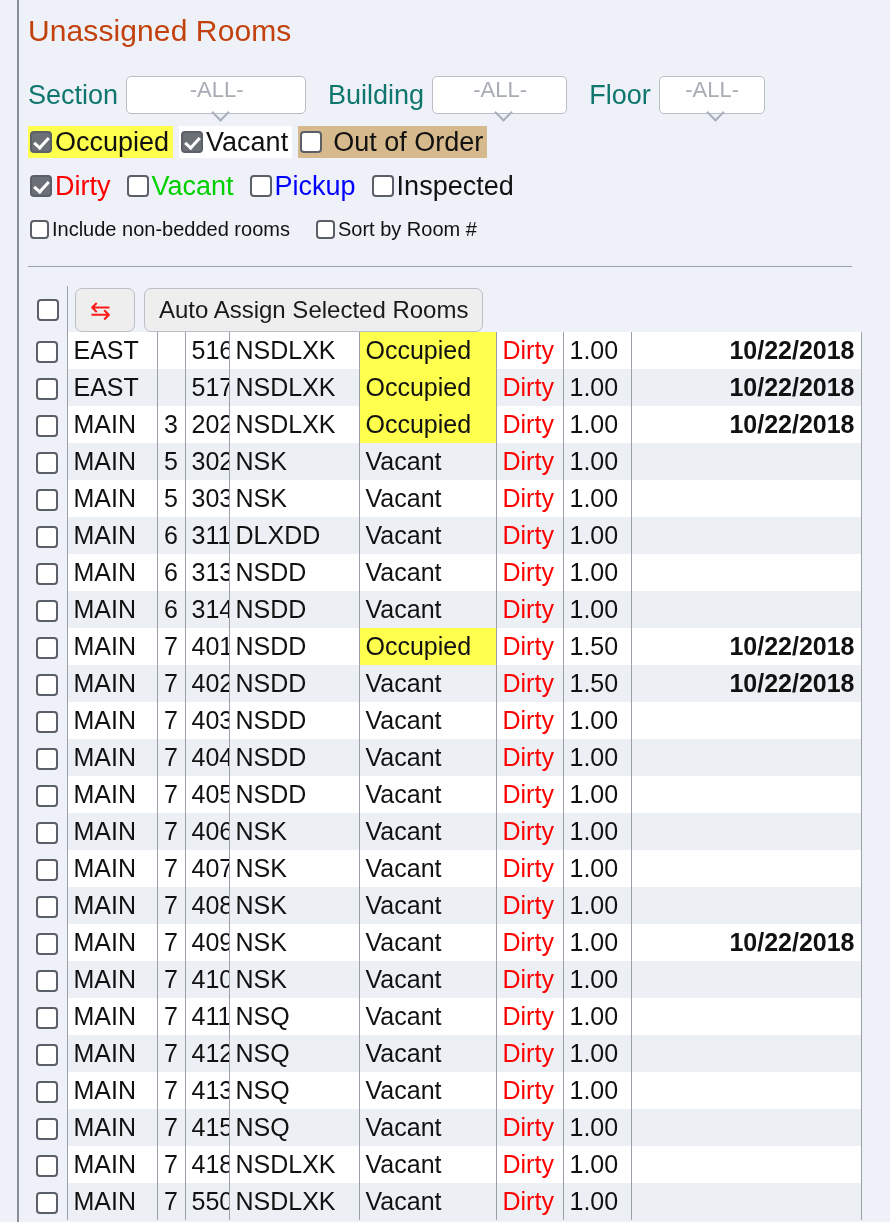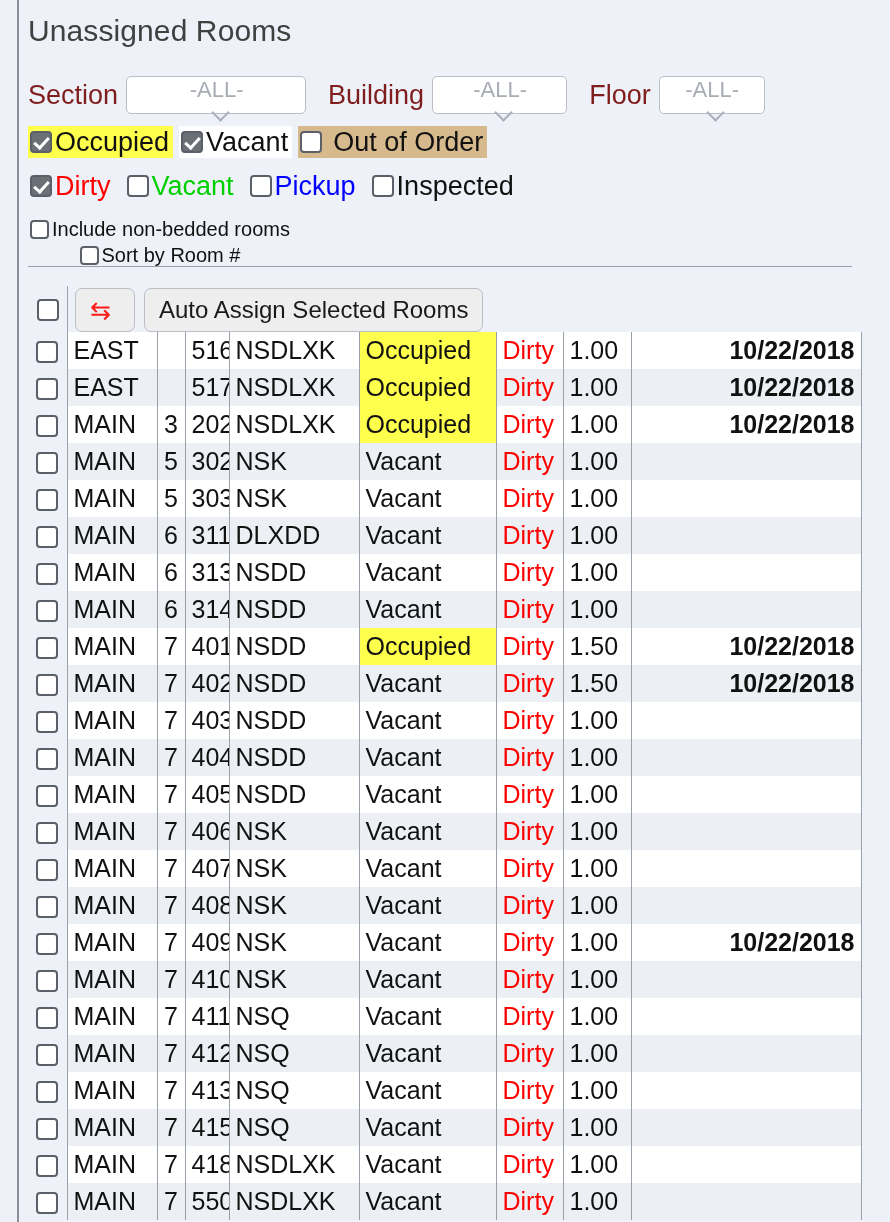--- a/index.html
+++ b/index.html
@@ -26,40 +26,40 @@
     box-sizing: border-box;
   }
 
   
   #title {
     position: absolute;
     left: 9px;
     top: 14px;
     font-size: 30px;
     letter-spacing: 0.1px;
-    color: #404040;
+    color: #c2410c;
     white-space: nowrap;
   }
 
   
   .frow {
     position: absolute;
     left: 9px;
     display: flex;
     align-items: center;
     white-space: nowrap;
   }
   #frow-selects { top: 76px; }
   #frow-status  { top: 126px; }
   #frow-clean   { top: 170px; }
-  #frow-misc    { top: 216px; flex-direction: column; }
+  #frow-misc    { top: 216px; }
 
   .sel-label {
     font-size: 27px;
-    color: #7f1d1d;
+    color: #0f766e;
     margin-right: 8px;
   }
   .sel-box {
     display: inline-flex;
     align-items: center;
     justify-content: space-between;
     background: #ffffff;
     border: 1px solid #b9bec7;
     border-radius: 5px;
     box-sizing: border-box;

